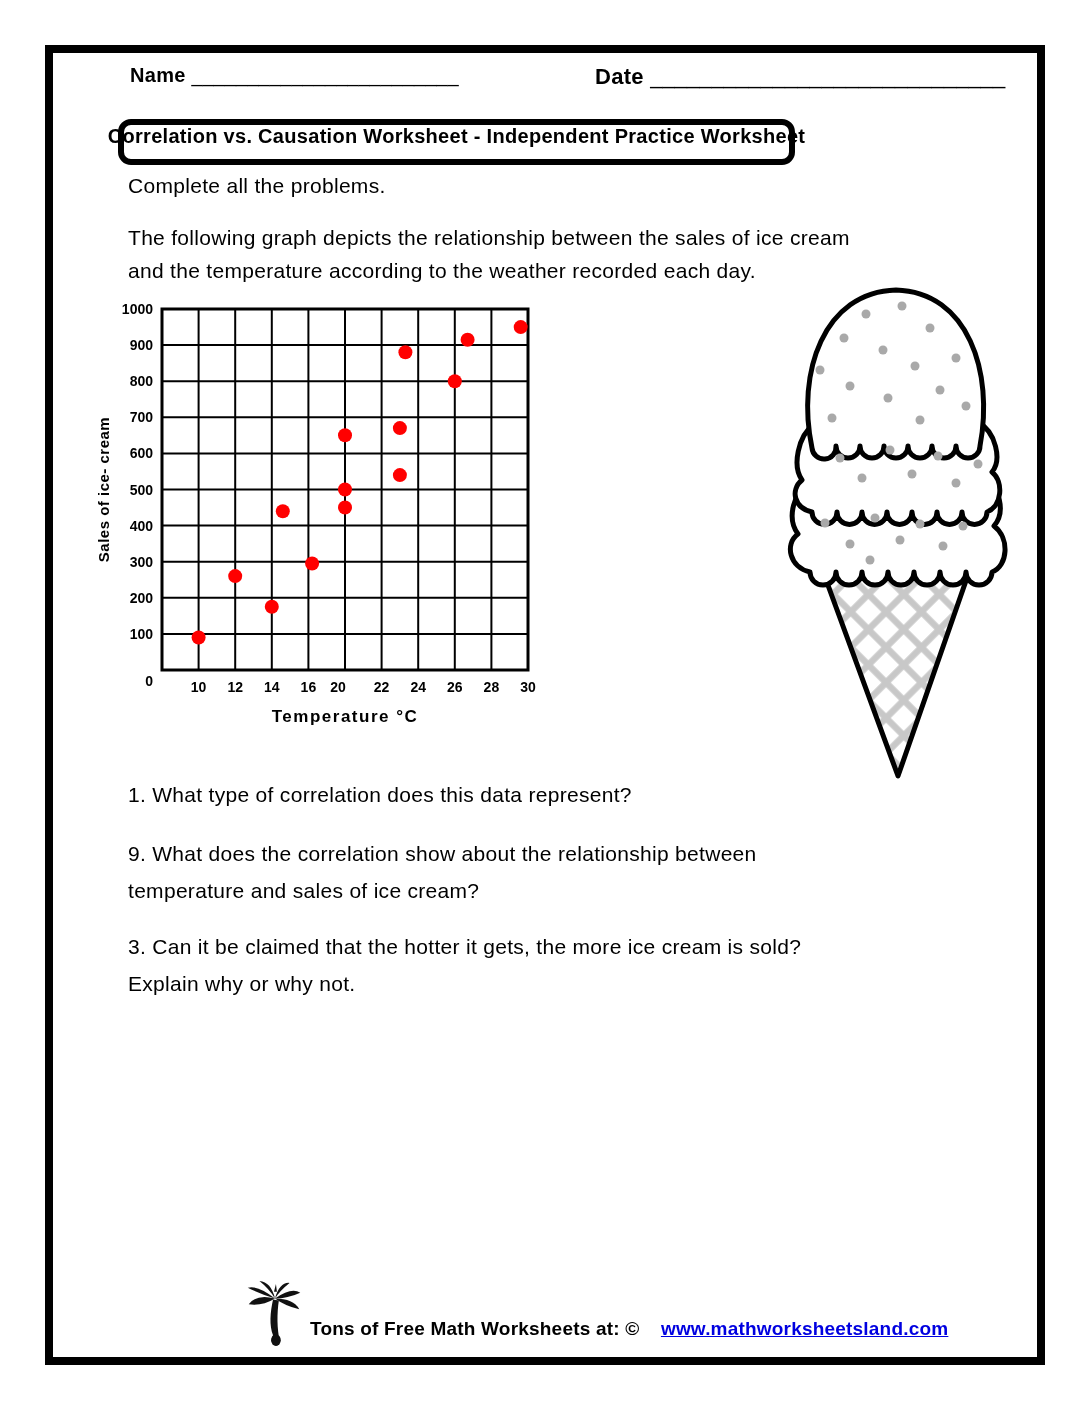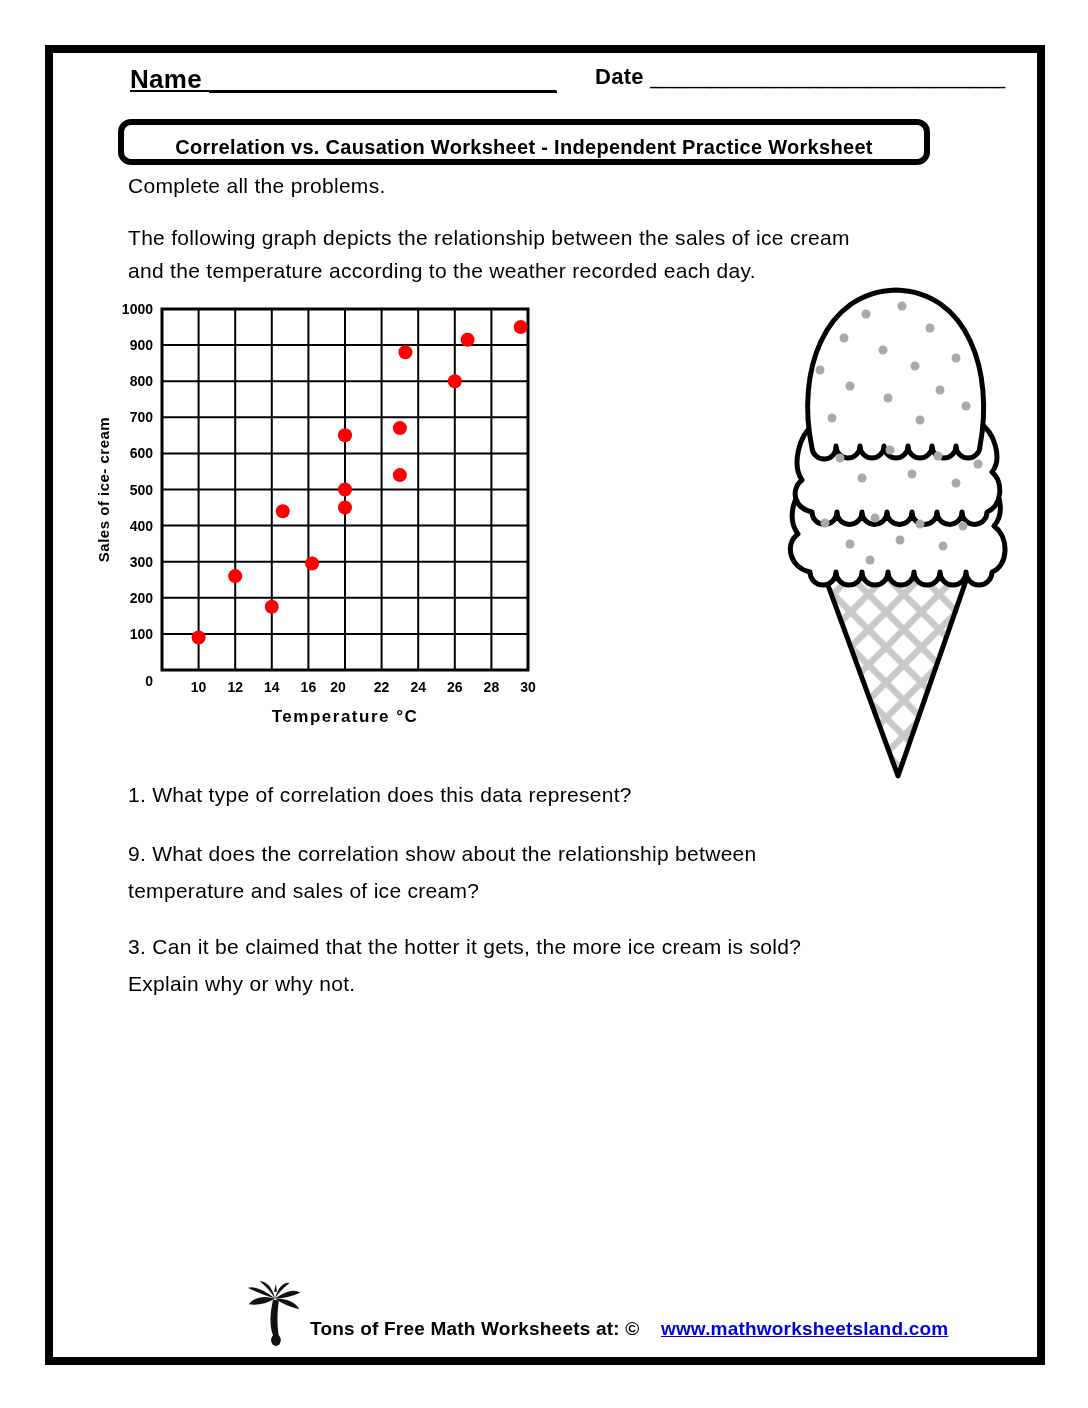--- a/index.html
+++ b/index.html
@@ -1,25 +1,25 @@
 <!DOCTYPE html>
 <html><head>
 <meta charset="utf-8">
 <style>
   html,body{margin:0;padding:0;background:#ffffff;}
   .page{position:relative;width:1088px;height:1408px;background:#fff;overflow:hidden;
         font-family:"Liberation Sans",sans-serif;color:#000;}
   .page-border{position:absolute;left:45px;top:45px;width:1000px;height:1320px;
         border:8px solid #000;box-sizing:border-box;}
-  .name-row{position:absolute;left:130px;top:64px;font-size:26px;font-weight:bold;letter-spacing:.3px;text-decoration:underline;}
+  .name-row{position:absolute;left:130px;top:64px;font-size:20px;font-weight:bold;letter-spacing:.3px;}
   .date-row{position:absolute;left:595px;top:64px;font-size:22px;font-weight:bold;letter-spacing:.3px;text-align:right;}
   .blank{font-weight:normal;letter-spacing:0;}
-  .title-box{position:absolute;left:118px;top:119px;width:812px;height:46px;
+  .title-box{position:absolute;left:118px;top:119px;width:677px;height:46px;
         border:6px solid #000;border-radius:13px;box-sizing:border-box;
-        display:flex;align-items:flex-end;justify-content:center;
+        display:flex;align-items:flex-start;justify-content:center;
         font-size:20px;font-weight:bold;letter-spacing:.3px;white-space:nowrap;}
   .instructions{position:absolute;left:128px;top:174px;font-size:21px;letter-spacing:.3px;}
   .intro{position:absolute;left:128px;top:221px;font-size:21px;line-height:33px;letter-spacing:.3px;}
   #chart-svg{position:absolute;left:95px;top:290px;width:460px;height:440px;}
   #chart-svg text{font-family:"Liberation Sans",sans-serif;fill:#000;}
   #chart-svg .tick{font-size:14px;font-weight:bold;}
   #chart-svg .axis-title{font-size:17px;font-weight:bold;letter-spacing:1.5px;}
   #chart-svg .axis-title-y{font-size:15px;font-weight:bold;letter-spacing:.5px;}
   .icecream{position:absolute;left:780px;top:276px;width:232px;height:520px;}
   .question{position:absolute;left:128px;font-size:21px;line-height:37px;letter-spacing:.3px;}

